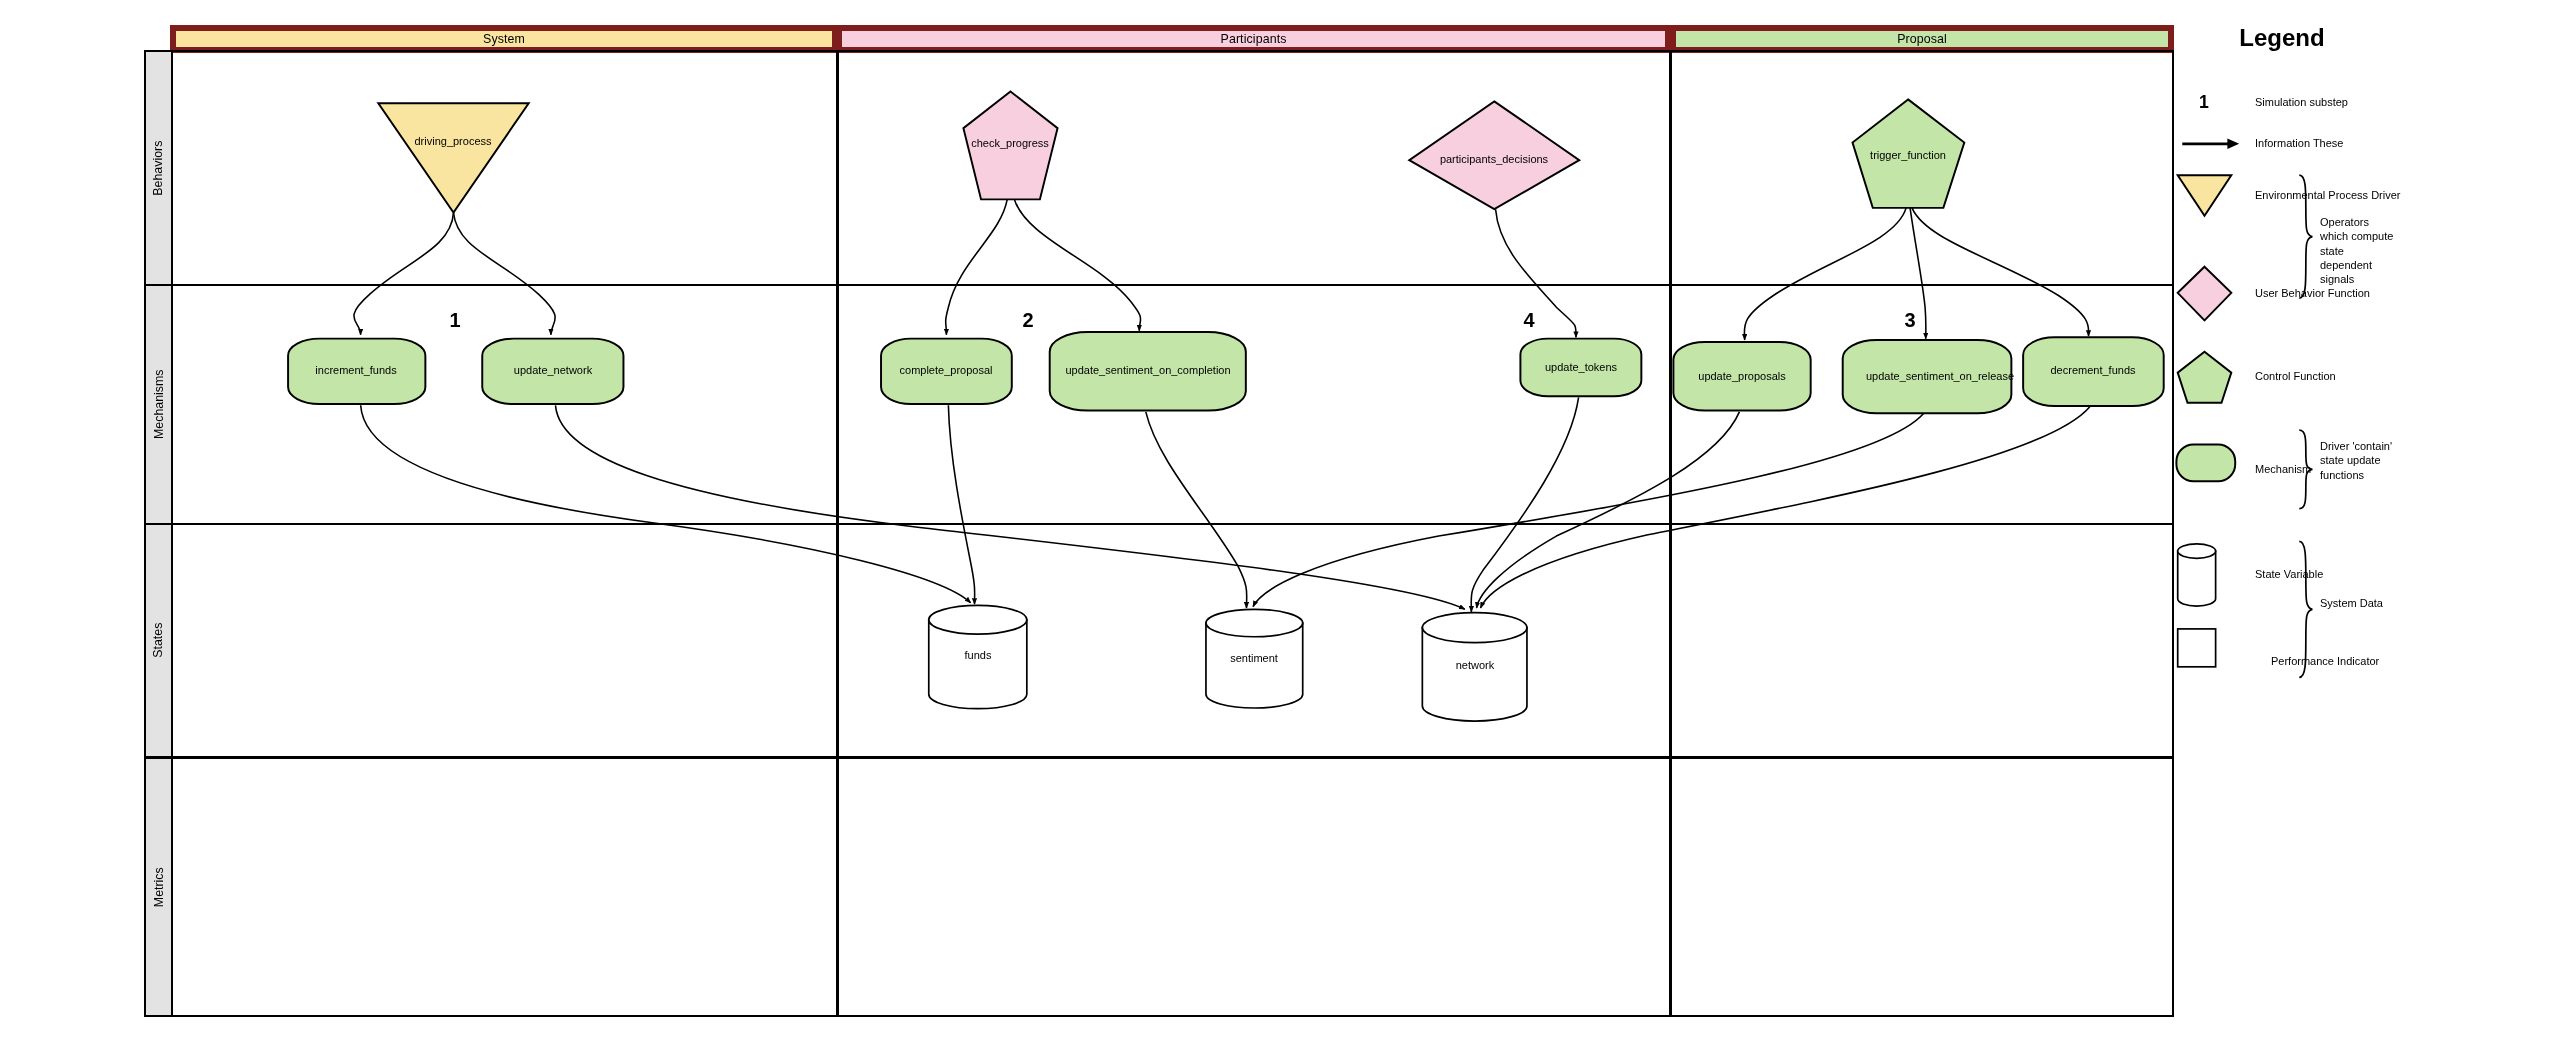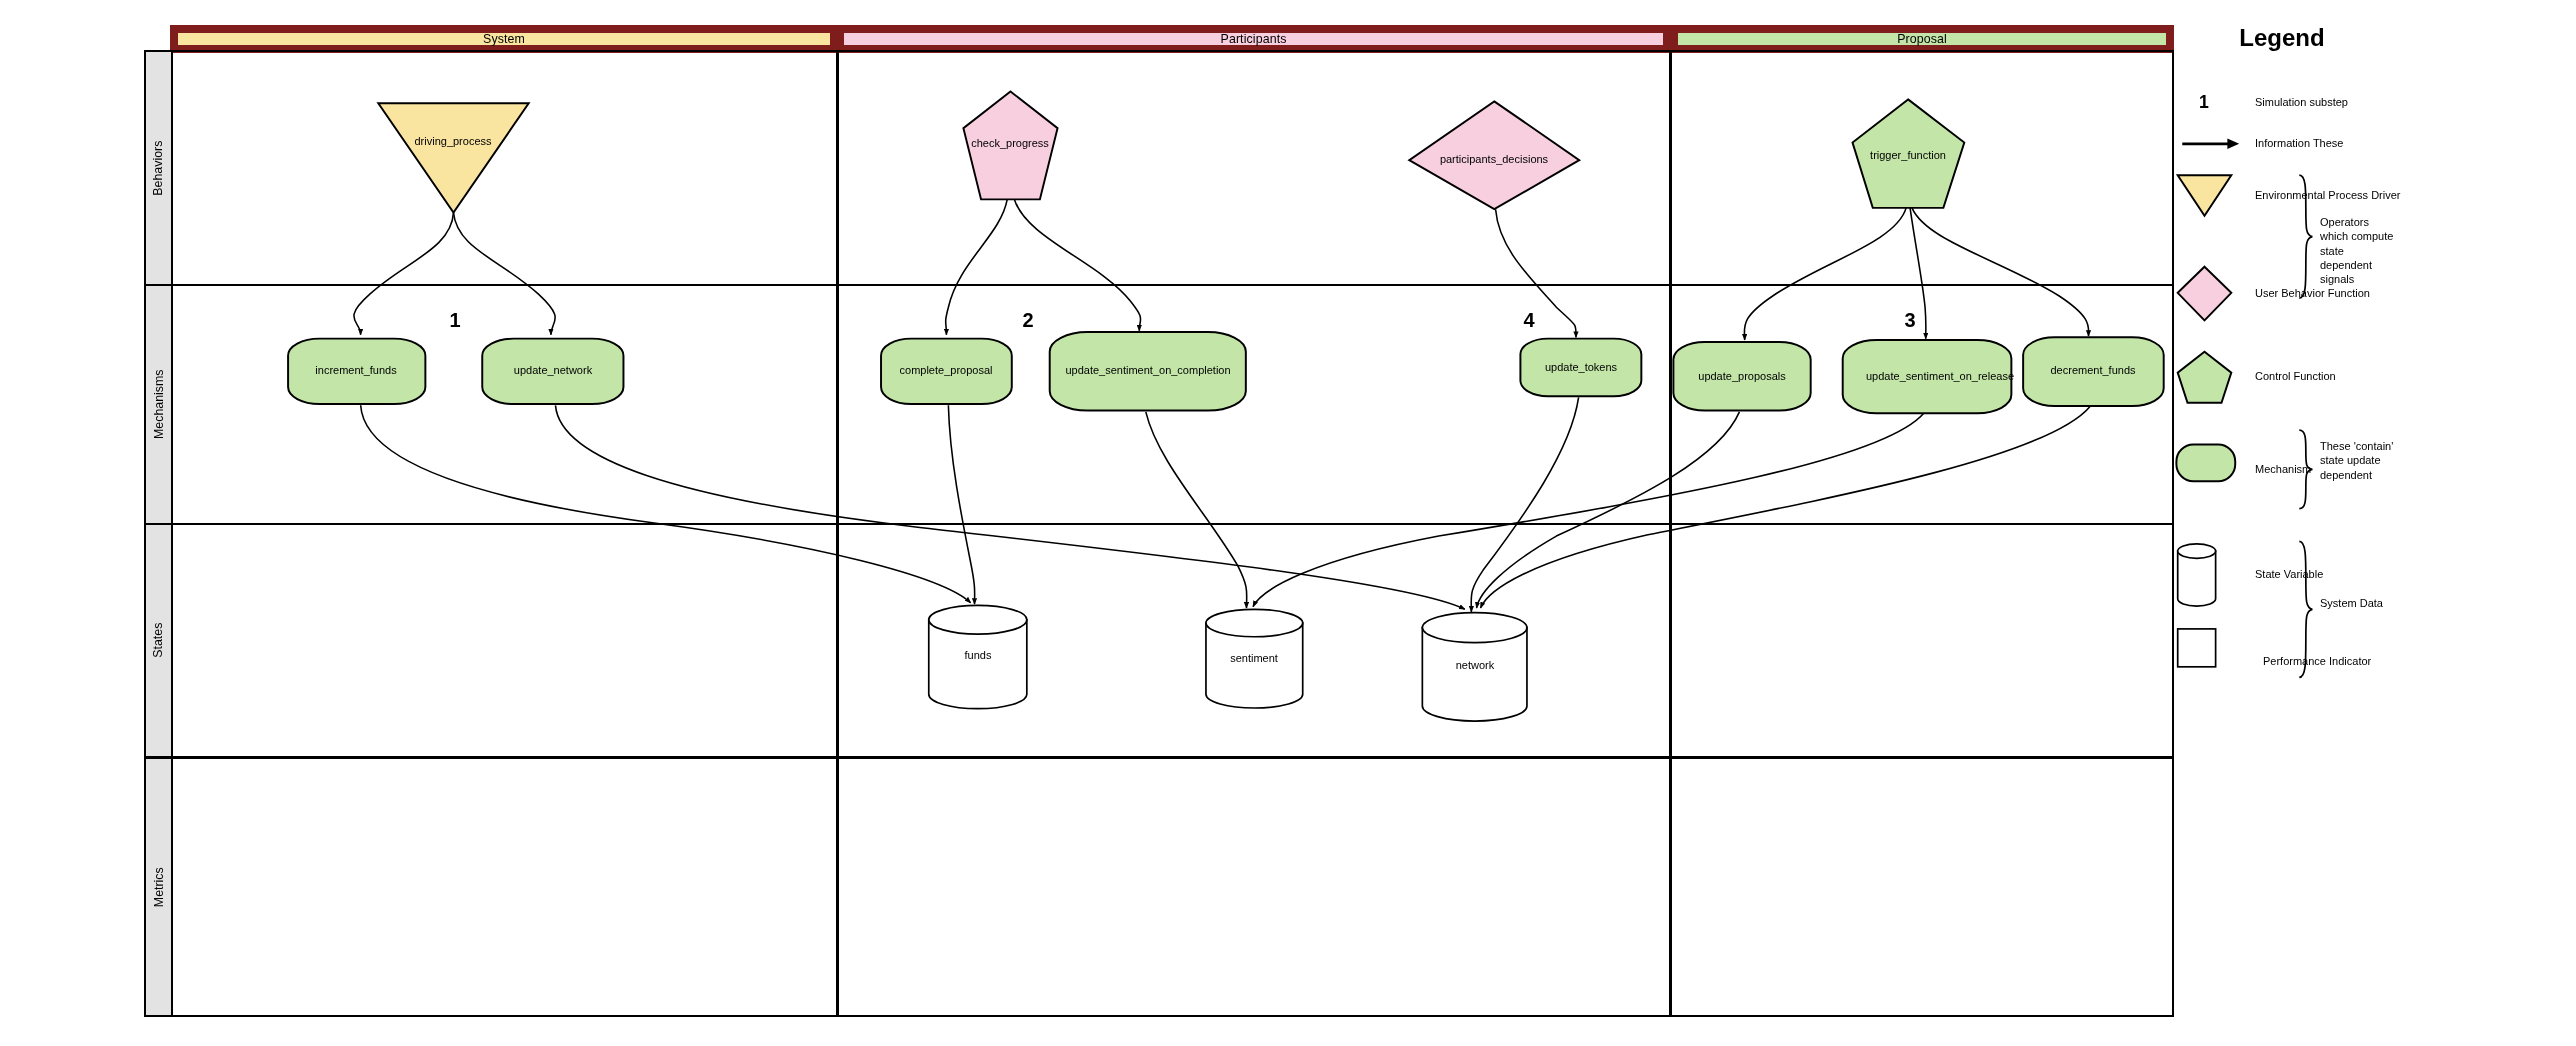--- a/index.html
+++ b/index.html
@@ -26,21 +26,21 @@
     position: absolute;
     left: 0; top: 0;
     width: 2576px;
     height: 1046px;
     overflow: visible;
   }
   
   .colheader {
     position: absolute;
     box-sizing: border-box;
-    border: 8px solid #7f1d1d;
+    border: 6px solid #7f1d1d;
     display: flex;
     align-items: center;
     justify-content: center;
     font-size: 12.4px;
     line-height: 1;
     letter-spacing: 0.1px;
   }
   .rowlabel {
     position: absolute;
     box-sizing: border-box;
@@ -282,21 +282,21 @@
 
     <div class="legend-num" style="left:33px; top:103px;">1</div>
 
     <div class="legend-text" style="left:84px; top:103px;">Simulation substep</div>
     <div class="legend-text" style="left:84px; top:144px;">Information These</div>
     <div class="legend-text" style="left:84px; top:196px;">Environmental Process Driver</div>
     <div class="legend-text" style="left:84px; top:294px;">User Behavior Function</div>
     <div class="legend-text" style="left:84px; top:377px;">Control Function</div>
     <div class="legend-text" style="left:84px; top:470px;">Mechanism</div>
     <div class="legend-text" style="left:84px; top:575px;">State Variable</div>
-    <div class="legend-text" style="left:92px; top:662px;">Performance Indicator</div>
+    <div class="legend-text" style="left:100px; top:662px;">Performance Indicator</div>
 
     <div class="brace-text" style="left:149px; top:215px;">Operators which compute state dependent signals</div>
-    <div class="brace-text" style="left:149px; top:439px;">These 'contain' state update dependent</div>
+    <div class="brace-text" style="left:149px; top:439px;">Driver 'contain' state update functions</div>
     <div class="brace-text" style="left:149px; top:596px;">System Data</div>
   </div>
 
 </div>
 
 
 </body></html>

